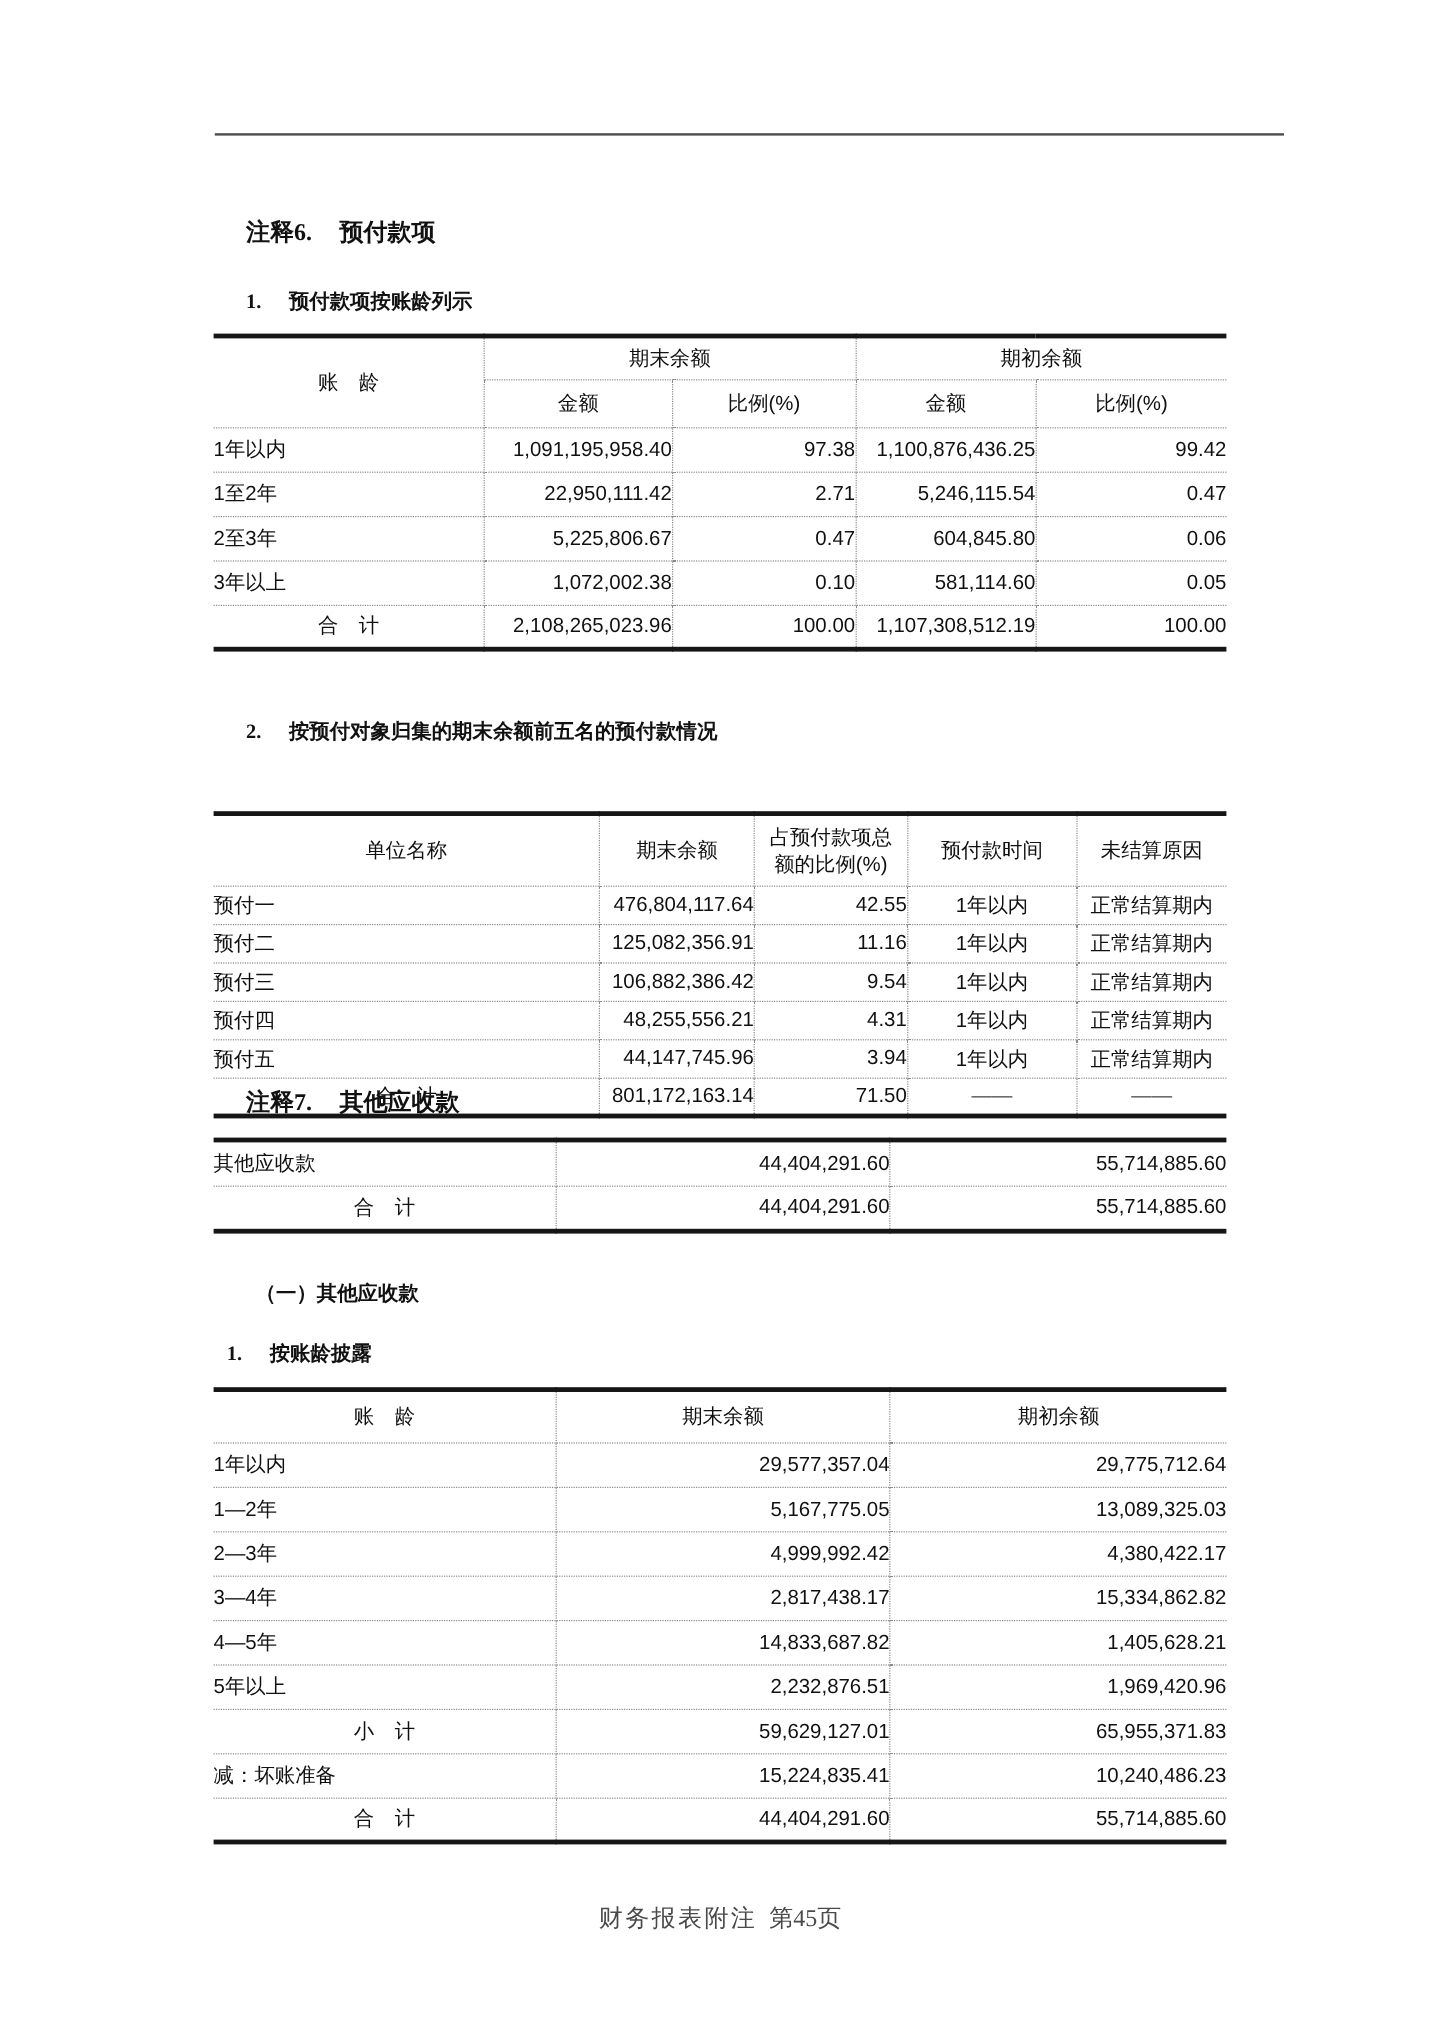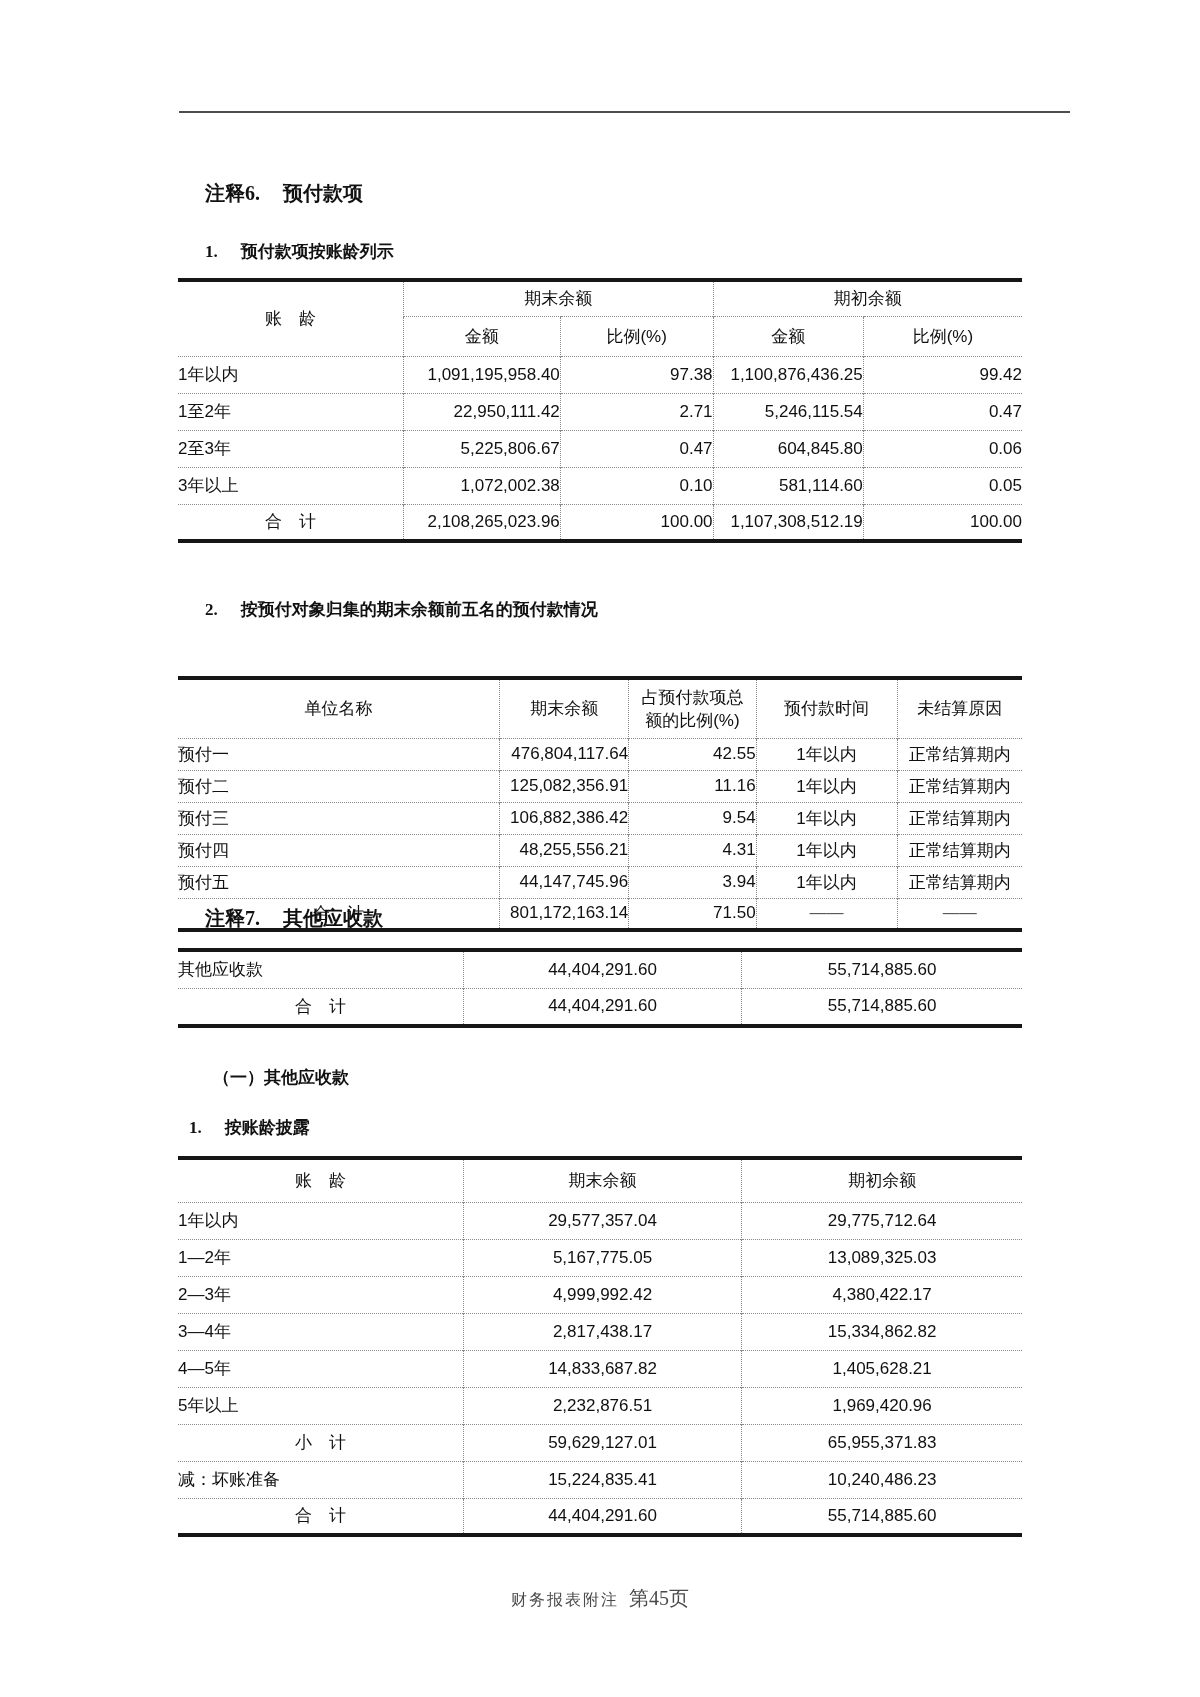--- a/index.html
+++ b/index.html
@@ -12,32 +12,32 @@
   .h2{font-size:17px;}
   table.t{position:absolute;left:178px;width:844px;border-collapse:collapse;table-layout:fixed;
           border-top:4px solid #161616;border-bottom:4px solid #161616;
           font-size:17px;color:#101010;}
   .t th{font-weight:400;text-align:center;padding:0;}
   .t td{padding:0;}
   .bl{border-left:1px dotted #8a8a8a;}
   .bt{border-top:1px dotted #8a8a8a;}
   .l{text-align:left;padding-left:12px;}
   .r{text-align:right;padding-right:18px;}
-  .r2{text-align:center;padding-right:16px;}
+  .r2{text-align:right;padding-right:16px;}
   .c{text-align:center;}
   .dash{color:#555;}
   .hl2{line-height:23px;text-align:center;}
   
   .t1 tr.hr1{height:36px;} .t1 tr.hr2{height:40px;} .t1 tr.dr{height:37px;}
   .t2 tr.hr{height:60px;} .t2 tr.dr{height:32px;}
   .t3 tr.hr{height:34px;} .t3 tr.dr{height:38px;}
   .t4 tr.hr{height:44px;} .t4 tr.dr{height:37px;}
   .footer{position:absolute;left:178px;top:1585px;width:844px;text-align:center;
           font-family:"Liberation Serif","DejaVu Serif",serif;color:#4a4a4a;white-space:nowrap;}
-  .footer .doc{font-size:16px;letter-spacing:2px;}
+  .footer .doc{font-size:20px;letter-spacing:2px;}
   .footer .pg{font-size:20px;margin-left:10px;}
 </style>
 </head>
 <body>
 
 <div class="page">
 
   <div class="rule"></div>
 
   <div class="h" style="left:205px;top:180px;">

